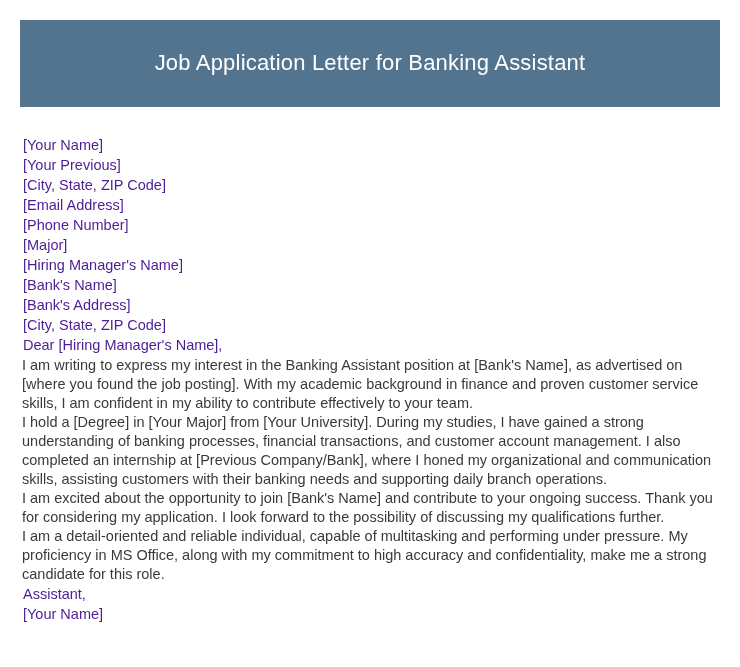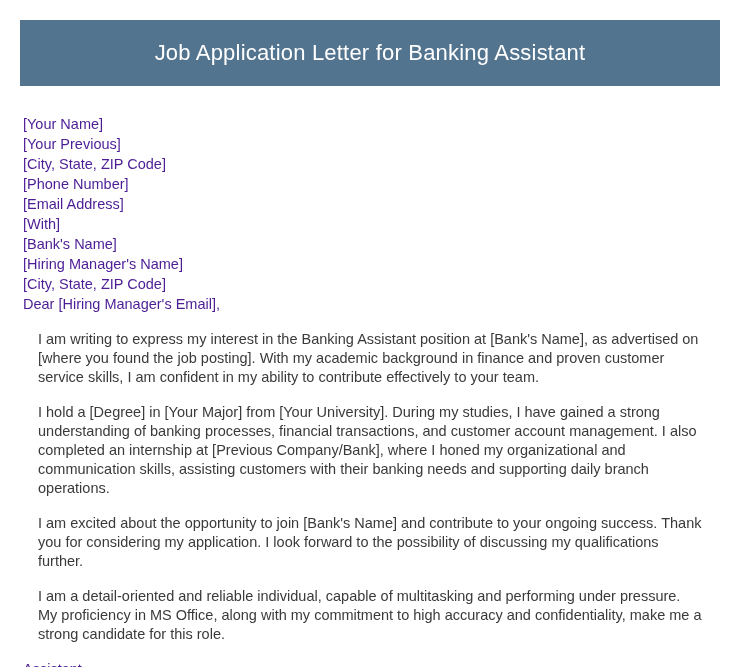--- a/index.html
+++ b/index.html
@@ -15,21 +15,21 @@
     overflow: hidden;
   }
   .page {
     width: 740px;
     height: 667px;
     position: relative;
     box-sizing: border-box;
   }
   .header-band {
     margin: 20px 20px 0 20px;
-    height: 66px;
+    height: 87px;
     background: #53748f;
     display: flex;
     align-items: center;
     justify-content: center;
   }
   .header-title {
     color: #ffffff;
     font-size: 22px;
     font-weight: normal;
     letter-spacing: 0.2px;
@@ -42,51 +42,52 @@
   .letter-line {
     font-size: 14.5px;
     line-height: 19px;
     color: #4c1d95;
     margin: 1px;
   }
   .letter-para {
     font-size: 14.5px;
     line-height: 19px;
     color: #3a3a3a;
-    margin: 16px;
+    margin: 0;
     text-align: left;
   }
 </style>
 </head>
 <body>
 
 <div class="page">
 
   <div class="header-band">
     <div class="header-title">Job Application Letter for Banking Assistant</div>
   </div>
 
   <div class="letter-body">
 
     <div>
       <p class="letter-line">[Your Name]</p>
       <p class="letter-line">[Your Previous]</p>
       <p class="letter-line">[City, State, ZIP Code]</p>
+      <p class="letter-line">[Email Address]</p>
       <p class="letter-line">[Phone Number]</p>
-      <p class="letter-line">[Email Address]</p>
-      <p class="letter-line">[With]</p>
+      <p class="letter-line">[Major]</p>
     </div>
 
     <div>
+      <p class="letter-line">[Hiring Manager's Name]</p>
       <p class="letter-line">[Bank's Name]</p>
-      <p class="letter-line">[Hiring Manager's Name]</p>
+      <p class="letter-line">[Bank's Address]</p>
       <p class="letter-line">[City, State, ZIP Code]</p>
     </div>
 
-    <p class="letter-line">Dear [Hiring Manager's Email],</p>
+    <p class="letter-line">Dear [Hiring Manager's Name],</p>
 
     <p class="letter-para">I am writing to express my interest in the Banking Assistant position at [Bank's Name], as advertised on [where you found the job posting]. With my academic background in finance and proven customer service skills, I am confident in my ability to contribute effectively to your team.</p>
     <p class="letter-para">I hold a [Degree] in [Your Major] from [Your University]. During my studies, I have gained a strong understanding of banking processes, financial transactions, and customer account management. I also completed an internship at [Previous Company/Bank], where I honed my organizational and communication skills, assisting customers with their banking needs and supporting daily branch operations.</p>
     <p class="letter-para">I am excited about the opportunity to join [Bank's Name] and contribute to your ongoing success. Thank you for considering my application. I look forward to the possibility of discussing my qualifications further.</p>
     <p class="letter-para">I am a detail-oriented and reliable individual, capable of multitasking and performing under pressure. My proficiency in MS Office, along with my commitment to high accuracy and confidentiality, make me a strong candidate for this role.</p>
 
     <p class="letter-line">Assistant,</p>
     <p class="letter-line">[Your Name]</p>
 
   </div>

